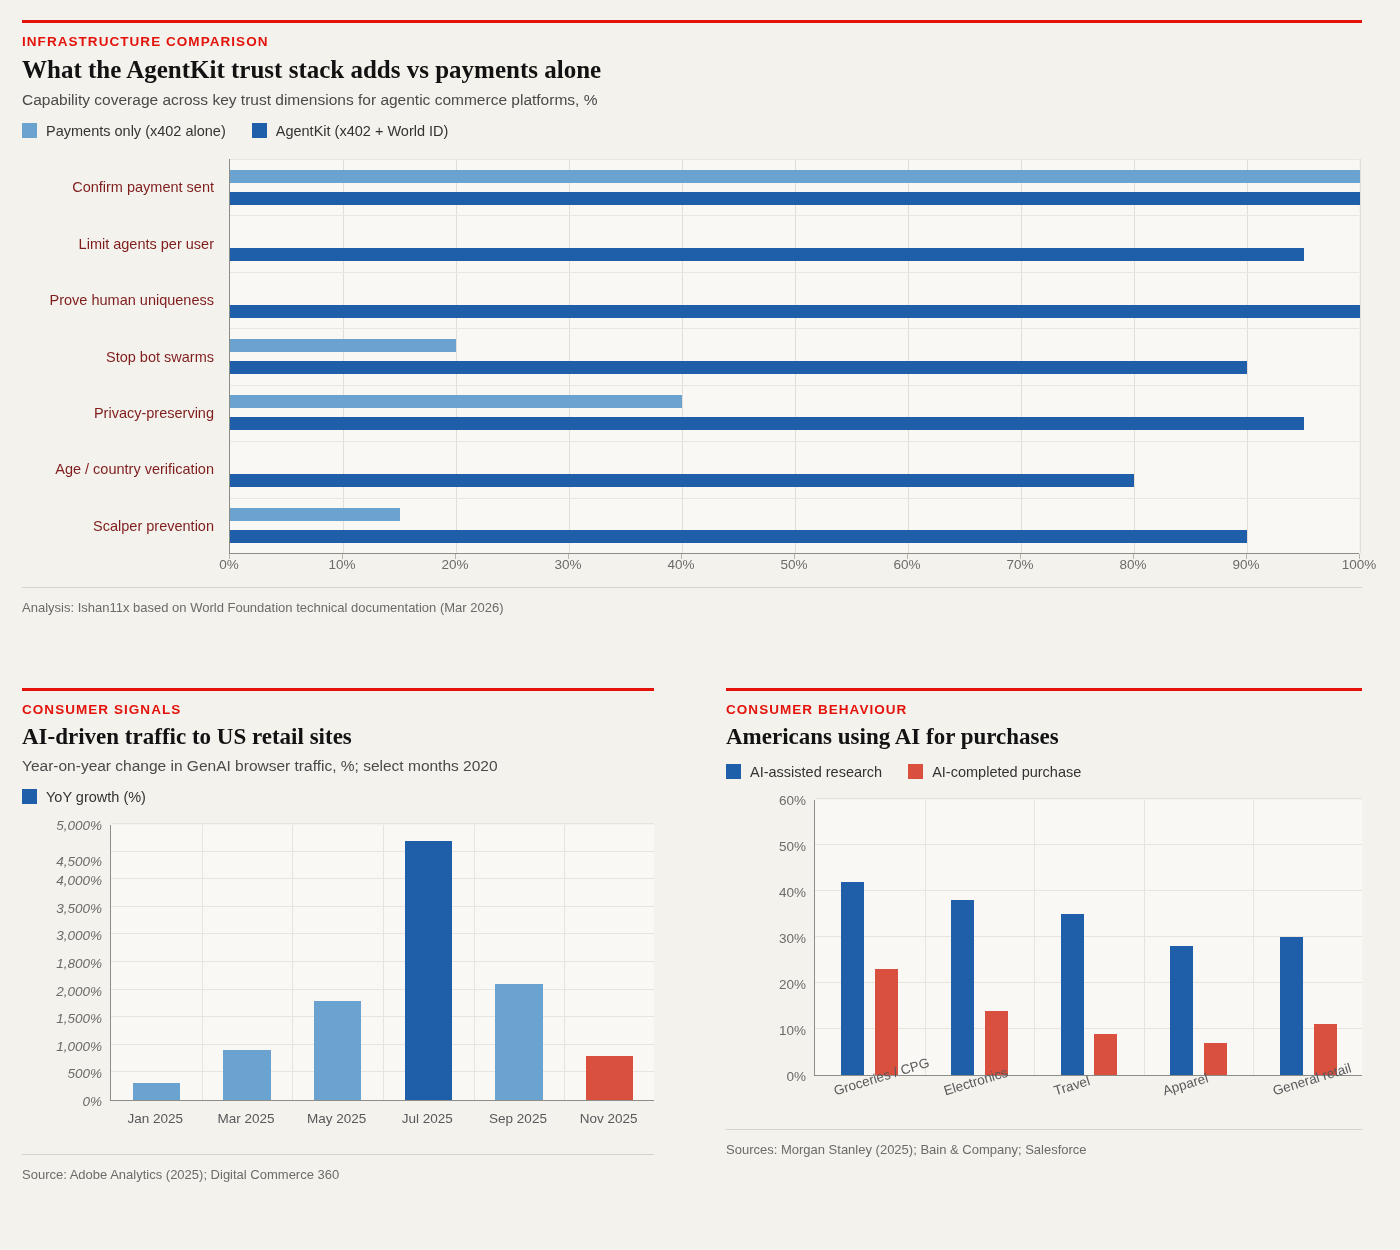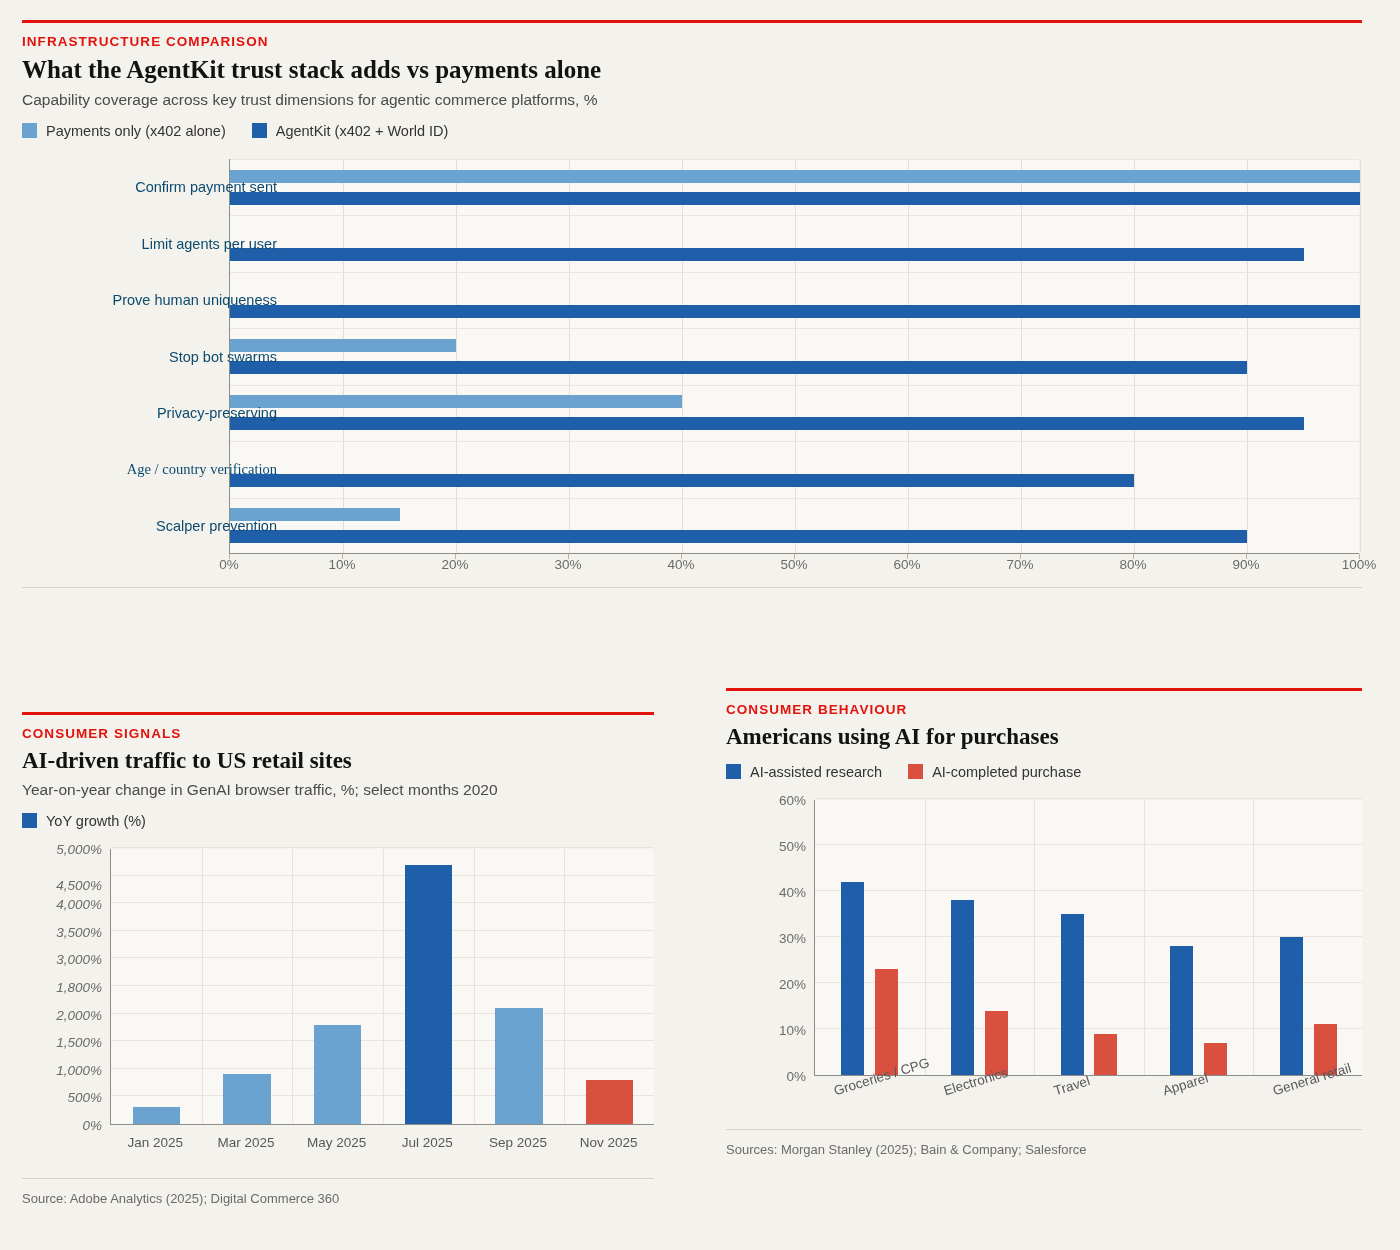--- a/index.html
+++ b/index.html
@@ -67,40 +67,40 @@
   .h-vgrid {
     position: absolute; top: 0; bottom: 0; width: 1px;
     background: #e2ded5;
   }
   .h-hgrid {
     position: absolute; left: 0; right: 0; height: 1px;
     background: #ebe7df;
   }
   .h-cat-label {
     position: absolute;
-    right: 1085px;
+    right: 1148px;
     text-align: center;
     font-size: 14.5px;
-    color: #0c4a6e;
+    color: #7f1d1d;
     white-space: nowrap;
     transform: translateY(-50%);
   }
   .h-bar { position: absolute; height: 13px; }
   .h-tick {
     position: absolute;
     top: 400px;
     font-size: 13.5px;
     color: #6b6b68;
     transform: translateX(-50%);
     white-space: nowrap;
   }
   .h-tickmark { position: absolute; top: 397px; width: 1px; height: 5px; background: #b9b5ac; }
 
   
-  #bl-panel { position: absolute; left: 22px; top: 712px; width: 632px; }
+  #bl-panel { position: absolute; left: 22px; top: 688px; width: 632px; }
   #br-panel { position: absolute; left: 726px; top: 688px; width: 636px; }
   #bl-panel .headline, #br-panel .headline { font-size: 23px; }
 
   .v-chart-wrap { position: relative; margin-top: 14px; }
 
   
   #bl-chart { width: 632px; height: 335px; position: relative; }
   #bl-plot {
     position: absolute; left: 88px; top: 6px;
     width: 544px; height: 276px;
@@ -194,21 +194,21 @@
           <div class="h-hgrid" style="top: 338.571px;"></div>
           <div class="h-bar" title="Scalper prevention: 15%" style="left: 0px; width: 169.5px; top: 349.286px; background: rgb(107, 163, 208);"></div>
           <div class="h-bar" title="Scalper prevention: 90%" style="left: 0px; width: 1017px; top: 371.286px; background: rgb(31, 95, 169);"></div>
         </div>
       <div id="h-overlay">
           <div class="h-cat-label" style="top: 30.2143px;">Confirm payment sent</div>
           <div class="h-cat-label" style="top: 86.6429px;">Limit agents per user</div>
           <div class="h-cat-label" style="top: 143.071px;">Prove human uniqueness</div>
           <div class="h-cat-label" style="top: 199.5px;">Stop bot swarms</div>
           <div class="h-cat-label" style="top: 255.929px;">Privacy-preserving</div>
-          <div class="h-cat-label" style="top: 312.357px; font-family: Liberation Serif, serif;">Age / country verification</div>
+          <div class="h-cat-label" style="top: 312.357px;">Age / country verification</div>
           <div class="h-cat-label" style="top: 368.786px;">Scalper prevention</div>
           <div class="h-tickmark" style="left: 207px;"></div>
           <div class="h-tick" style="left: 207px;">0%</div>
           <div class="h-tickmark" style="left: 320px;"></div>
           <div class="h-tick" style="left: 320px;">10%</div>
           <div class="h-tickmark" style="left: 433px;"></div>
           <div class="h-tick" style="left: 433px;">20%</div>
           <div class="h-tickmark" style="left: 546px;"></div>
           <div class="h-tick" style="left: 546px;">30%</div>
           <div class="h-tickmark" style="left: 659px;"></div>
@@ -222,20 +222,21 @@
           <div class="h-tickmark" style="left: 1111px;"></div>
           <div class="h-tick" style="left: 1111px;">80%</div>
           <div class="h-tickmark" style="left: 1224px;"></div>
           <div class="h-tick" style="left: 1224px;">90%</div>
           <div class="h-tickmark" style="left: 1337px;"></div>
           <div class="h-tick" style="left: 1337px;">100%</div>
         </div>
     </div>
 
     <div class="src-rule"></div>
+    <div class="source">Analysis: Ishan11x based on World Foundation technical documentation (Mar 2026)</div>
   </div>
 
   <div id="bl-panel">
     <div class="rule-red"></div>
     <div class="kicker">CONSUMER SIGNALS</div>
     <div class="headline">AI-driven traffic to US retail sites</div>
     <div class="subhead">Year-on-year change in GenAI browser traffic, %; select months 2020</div>
 
     <div class="legend">
       <div class="legend-item">

